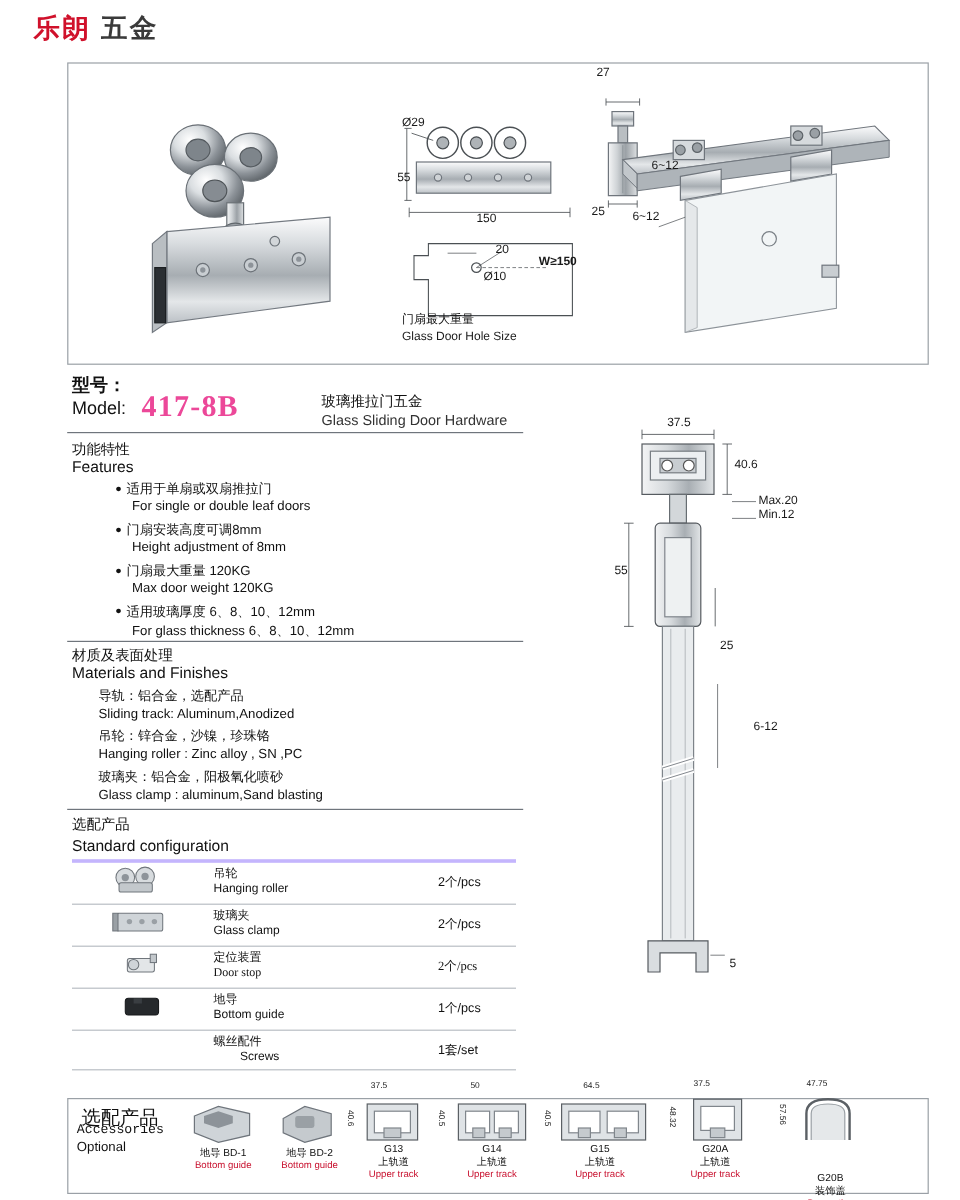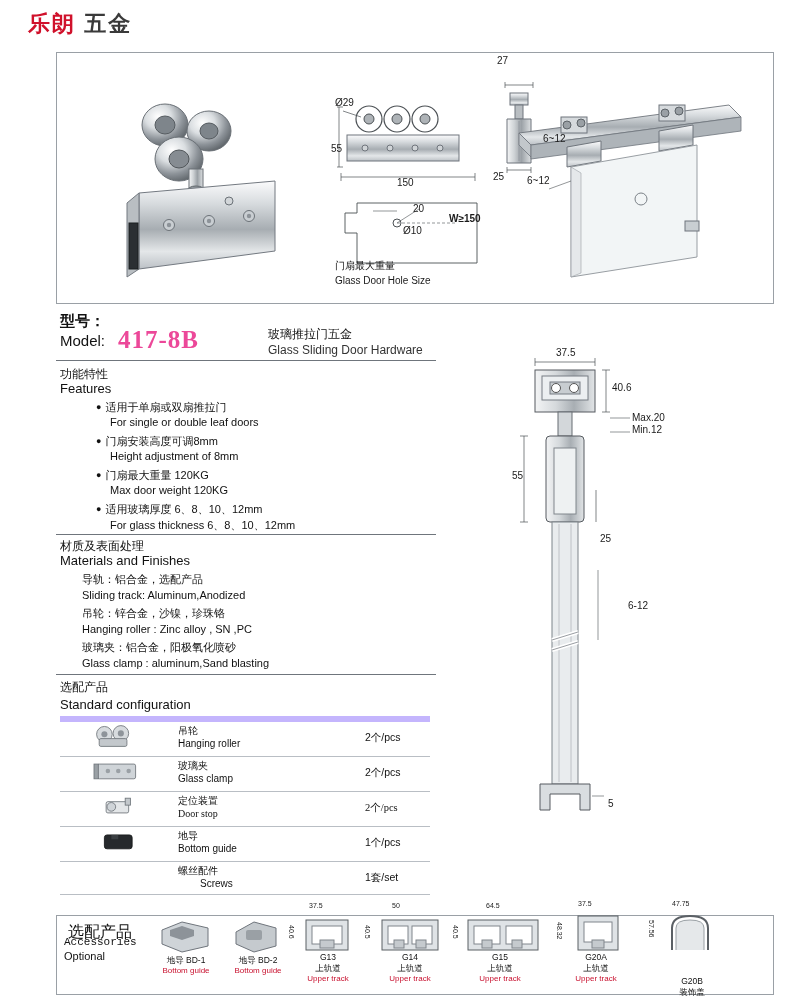--- a/index.html
+++ b/index.html
@@ -44,21 +44,21 @@
   .sec-title-cn{position:absolute;font-size:12px;color:#111;}
   .sec-title-en{position:absolute;font-size:13px;color:#111;}
 
   .feat{position:absolute;font-size:11px;color:#111;}
   .feat .bullet{font-size:9px;vertical-align:1px;margin-right:4px;}
   .feat-en{position:absolute;font-size:11px;color:#111;}
 
   
   .cfg-table{position:absolute;left:60px;top:700px;width:370px;}
   .cfg-row{position:relative;height:28px;border-bottom:1px solid #b9bec4;}
-  .cfg-row:first-child{border-top:6px solid #c4b5fd;}
+  .cfg-row:first-child{border-top:3px solid #c4b5fd;}
   .cfg-name-cn{position:absolute;left:118px;top:-1px;font-size:10px;color:#111;}
   .cfg-name-en{position:absolute;left:118px;top:12px;font-size:10px;color:#111;}
   .cfg-qty{position:absolute;left:305px;top:5px;font-size:10.5px;color:#111;}
   .cfg-ico{position:absolute;left:20px;top:1px;width:80px;height:26px;}
 
   
   .acc-frame{position:absolute;left:56px;top:915px;width:716px;height:78px;border:1px solid #9aa0a6;}
   .acc-title-cn{position:absolute;left:68px;top:922px;font-size:16px;color:#111;}
   .acc-title-en{position:absolute;left:64px;top:936px;font-size:11px;color:#111;font-family:Liberation Mono, monospace;}
   .acc-title-en2{position:absolute;left:64px;top:950px;font-size:11px;color:#111;}

